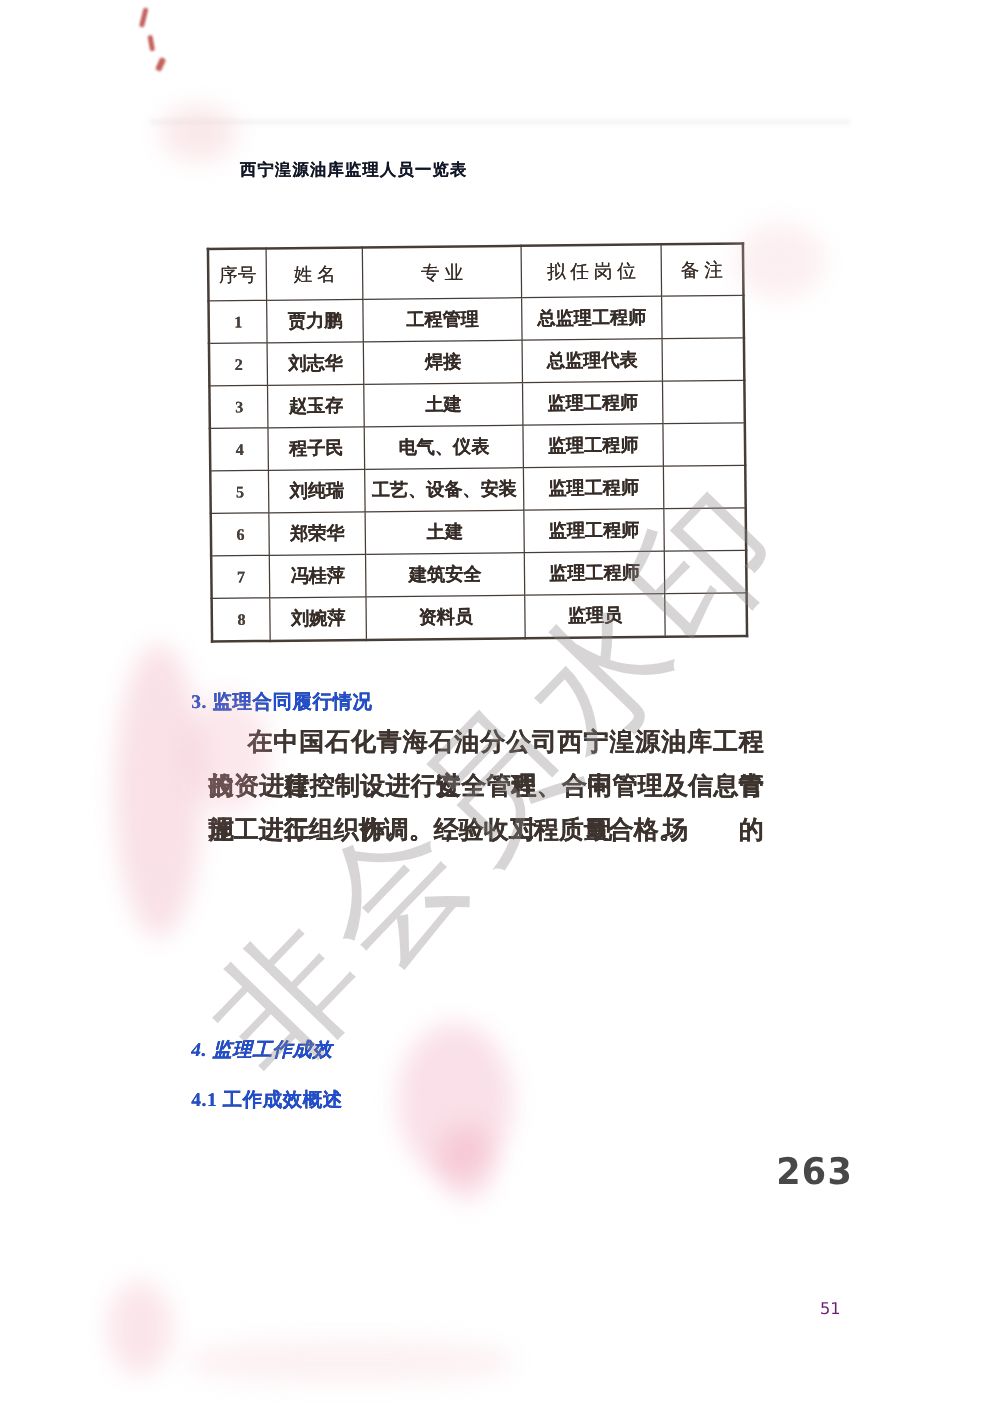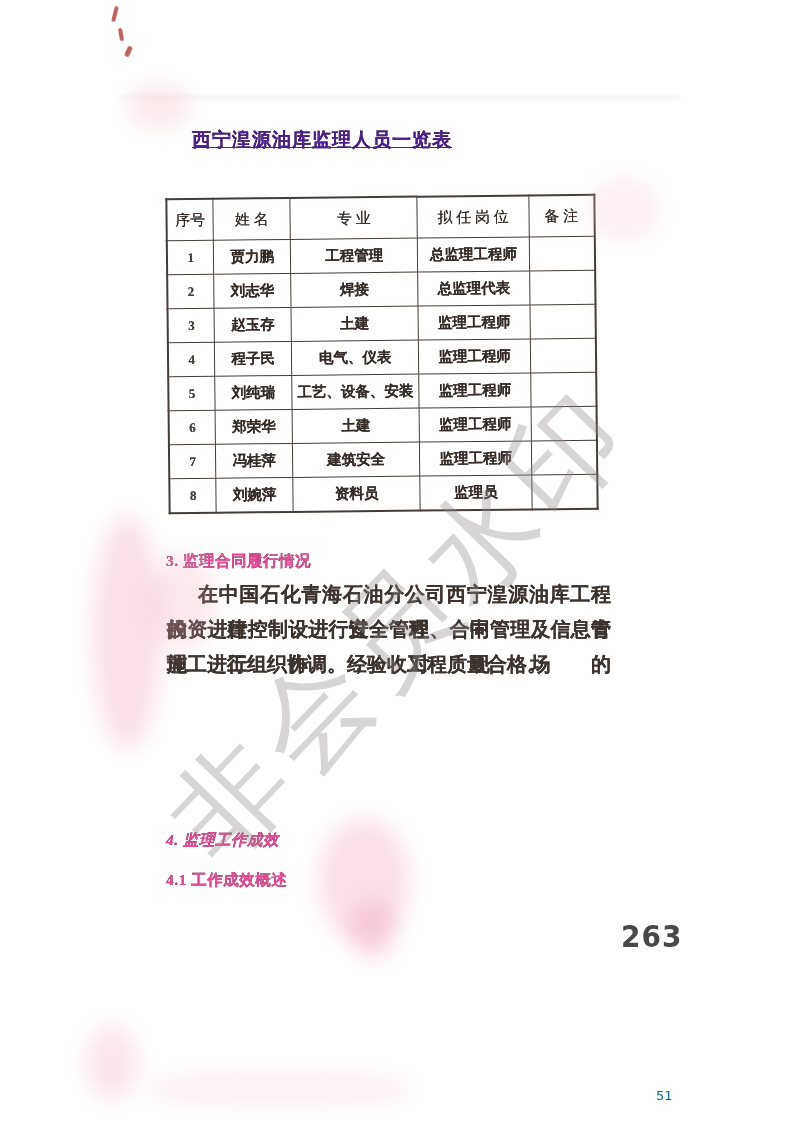--- a/index.html
+++ b/index.html
@@ -36,23 +36,22 @@
     font-size:112px;letter-spacing:8px;font-weight:400;
     color:#8f8a8a;opacity:0.35;
     transform:rotate(-46deg);
     z-index:5;pointer-events:none;
     font-family:"Liberation Serif","DejaVu Serif",serif;
   }
 
   
   .doc-title{
     position:absolute;left:192px;top:127px;
-    font-size:19px;font-weight:700;color:#4c1d95;letter-spacing:1px;z-index:3;
+    font-size:13px;font-weight:700;color:#0f172a;letter-spacing:1px;z-index:3;
     text-shadow:0 0 0.5px #2e2623;
-    text-decoration:underline;
   }
 
   table.personnel{
     position:absolute;left:167px;top:196px;width:430px;
     border-collapse:collapse;z-index:3;
     transform:rotate(-0.6deg);
     color:#352c28;
   }
   table.personnel th, table.personnel td{
     border:1.5px solid #473d37;
@@ -60,22 +59,22 @@
     font-size:14.5px;font-weight:600;
     text-shadow:0 0 0.4px #4a403a;
     padding:0 2px;
   }
   table.personnel{border:2px solid #473d37;}
   table.personnel th{height:40px;font-size:15px;font-weight:400;}
   table.personnel td{height:33px;}
   table.personnel td:first-child{font-size:13px;color:#4a403a;}
 
   .sec-heading{
-    position:absolute;left:166px;
-    font-size:15.5px;font-weight:700;color:#ec4899;z-index:3;
+    position:absolute;left:153px;
+    font-size:15.5px;font-weight:700;color:#1d4ed8;z-index:3;
     text-shadow:0 0 0.5px #332a26;letter-spacing:0.5px;
   }
   .h3{top:551px;}
   .h4{top:830px;font-style:italic;}
   .h41{top:870px;}
 
   .para{
     position:absolute;left:167px;top:577px;width:444px;z-index:3;
     color:#3c332e;font-size:20px;font-weight:600;
     text-shadow:0 0 0.4px #443a34;
@@ -86,21 +85,21 @@
 
   .stamp-number{
     position:absolute;left:621px;top:921px;z-index:3;
     font-family:"DejaVu Sans","Liberation Sans",sans-serif;
     font-size:28px;font-weight:700;color:#2f2f2f;letter-spacing:1px;
     transform:scaleY(1.05);opacity:0.88;
   }
   .footer-page-number{
     position:absolute;left:656px;top:1040px;z-index:3;
     font-family:"DejaVu Sans","Liberation Sans",sans-serif;
-    font-size:13px;color:#0369a1;margin-top:48px;
+    font-size:13px;color:#701a75;
   }
 </style>
 </head>
 <body>
 
 <div class="scan-page">
 
   <div class="rstroke r1"></div>
   <div class="rstroke r2"></div>
   <div class="rstroke r3"></div>

